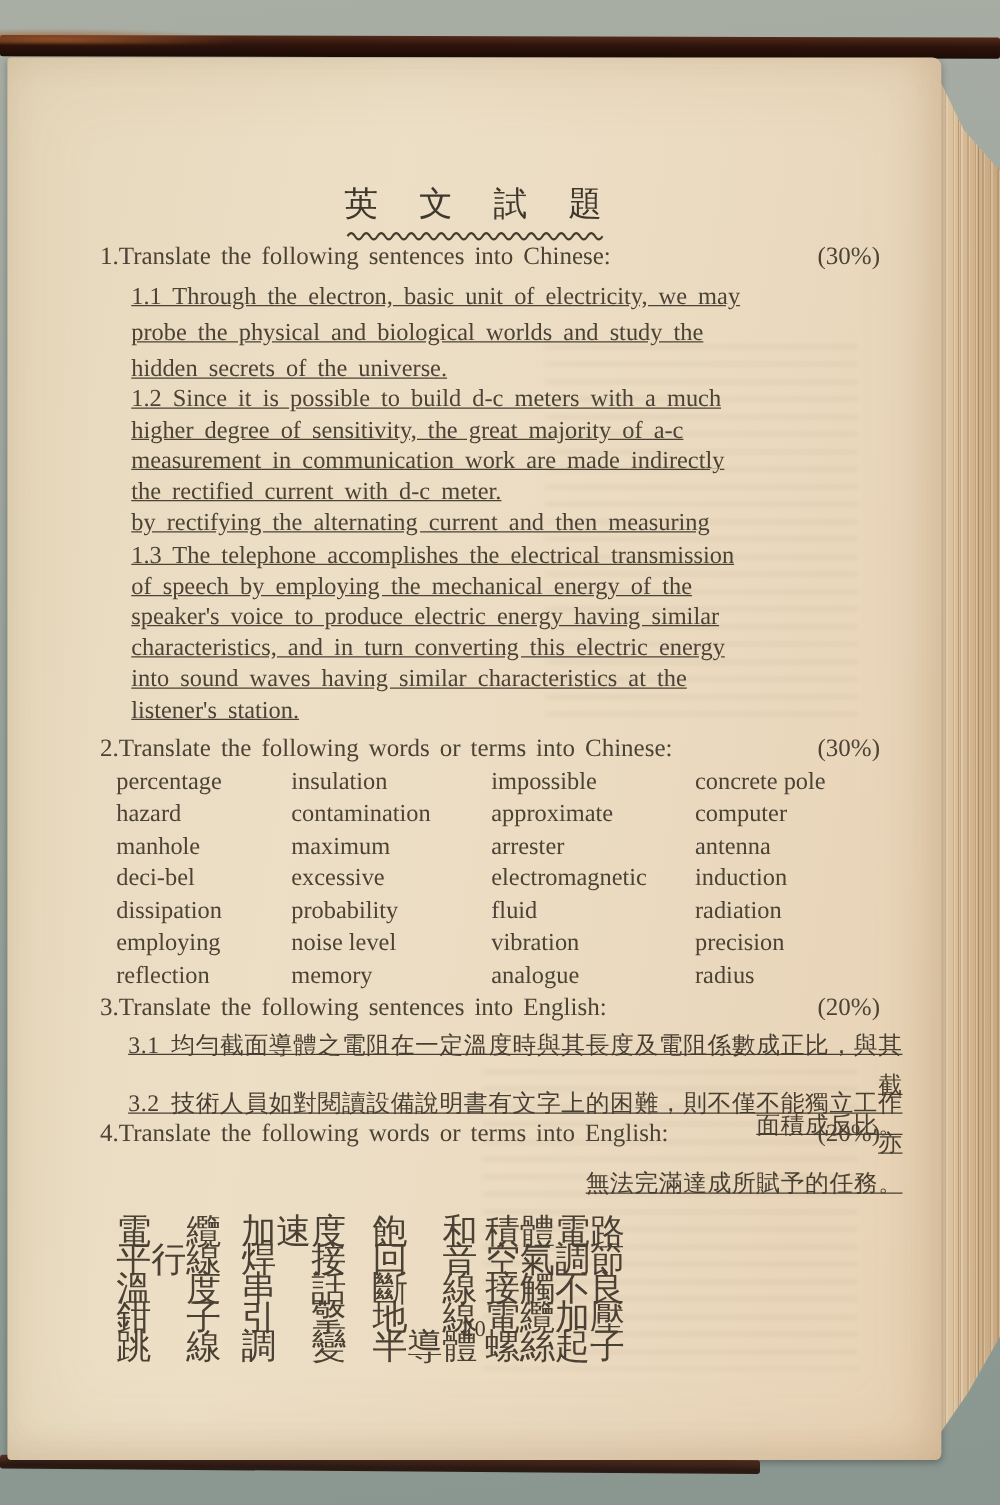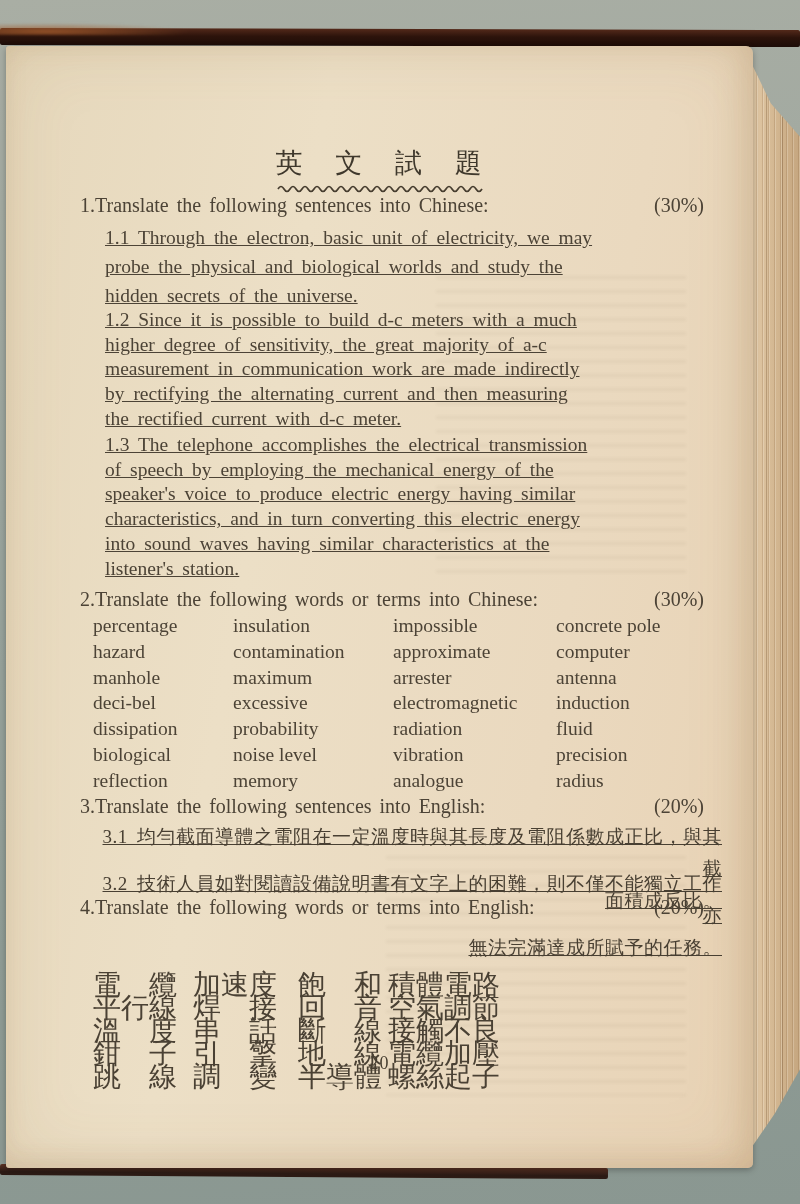--- a/index.html
+++ b/index.html
@@ -125,22 +125,22 @@
   </div>
   <div class="para p11">
       <div class="text-line"><span class="cell">1.1 Through the electron, basic unit of electricity, we may</span></div>
       <div class="text-line"><span class="cell">probe the physical and biological worlds and study the</span></div>
       <div class="text-line"><span class="cell">hidden secrets of the universe.</span></div>
     </div>
   <div class="para p12">
       <div class="text-line"><span class="cell">1.2 Since it is possible to build d-c meters with a much</span></div>
       <div class="text-line"><span class="cell">higher degree of sensitivity, the great majority of a-c</span></div>
       <div class="text-line"><span class="cell">measurement in communication work are made indirectly</span></div>
+      <div class="text-line"><span class="cell">the rectified current with d-c meter.</span></div>
       <div class="text-line"><span class="cell">by rectifying the alternating current and then measuring</span></div>
-      <div class="text-line"><span class="cell">the rectified current with d-c meter.</span></div>
     </div>
   <div class="para p13">
       <div class="text-line"><span class="cell">1.3 The telephone accomplishes the electrical transmission</span></div>
       <div class="text-line"><span class="cell">of speech by employing the mechanical energy of the</span></div>
       <div class="text-line"><span class="cell">speaker's voice to produce electric energy having similar</span></div>
       <div class="text-line"><span class="cell">characteristics, and in turn converting this electric energy</span></div>
       <div class="text-line"><span class="cell">into sound waves having similar characteristics at the</span></div>
       <div class="text-line"><span class="cell">listener's station.</span></div>
     </div>
 
@@ -169,25 +169,25 @@
       </div>
       <div class="word-row">
         <span class="cell">deci-bel</span>
         <span class="cell">excessive</span>
         <span class="cell">electromagnetic</span>
         <span class="cell">induction</span>
       </div>
       <div class="word-row">
         <span class="cell">dissipation</span>
         <span class="cell">probability</span>
+        <span class="cell">fluid</span>
         <span class="cell">radiation</span>
-        <span class="cell">fluid</span>
-      </div>
-      <div class="word-row">
-        <span class="cell">biological</span>
+      </div>
+      <div class="word-row">
+        <span class="cell">employing</span>
         <span class="cell">noise level</span>
         <span class="cell">vibration</span>
         <span class="cell">precision</span>
       </div>
       <div class="word-row">
         <span class="cell">reflection</span>
         <span class="cell">memory</span>
         <span class="cell">analogue</span>
         <span class="cell">radius</span>
       </div>

